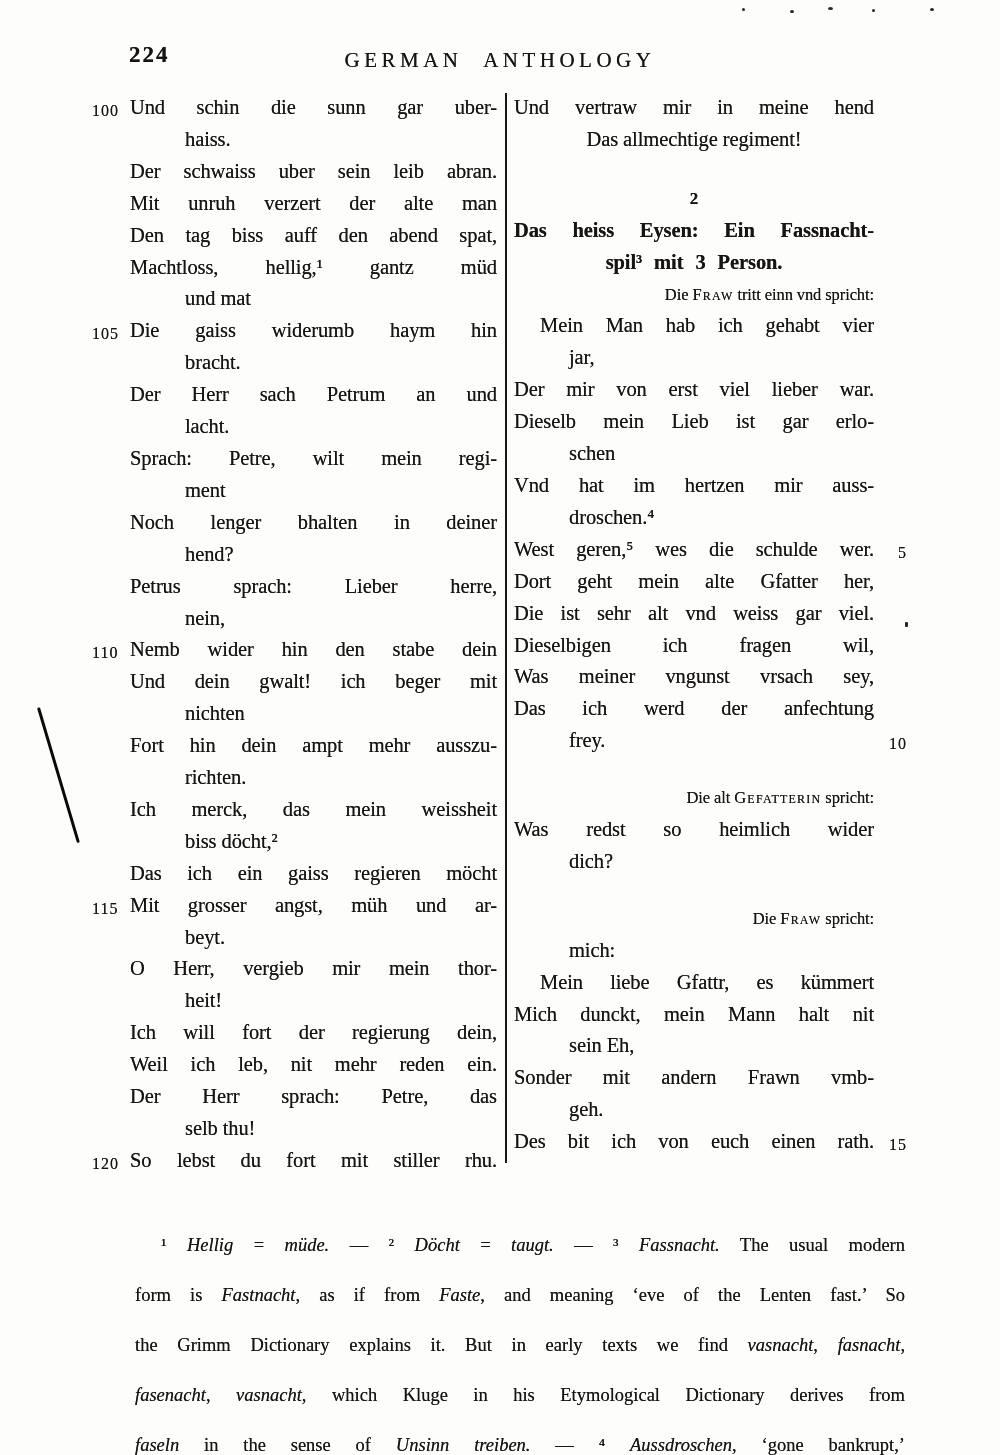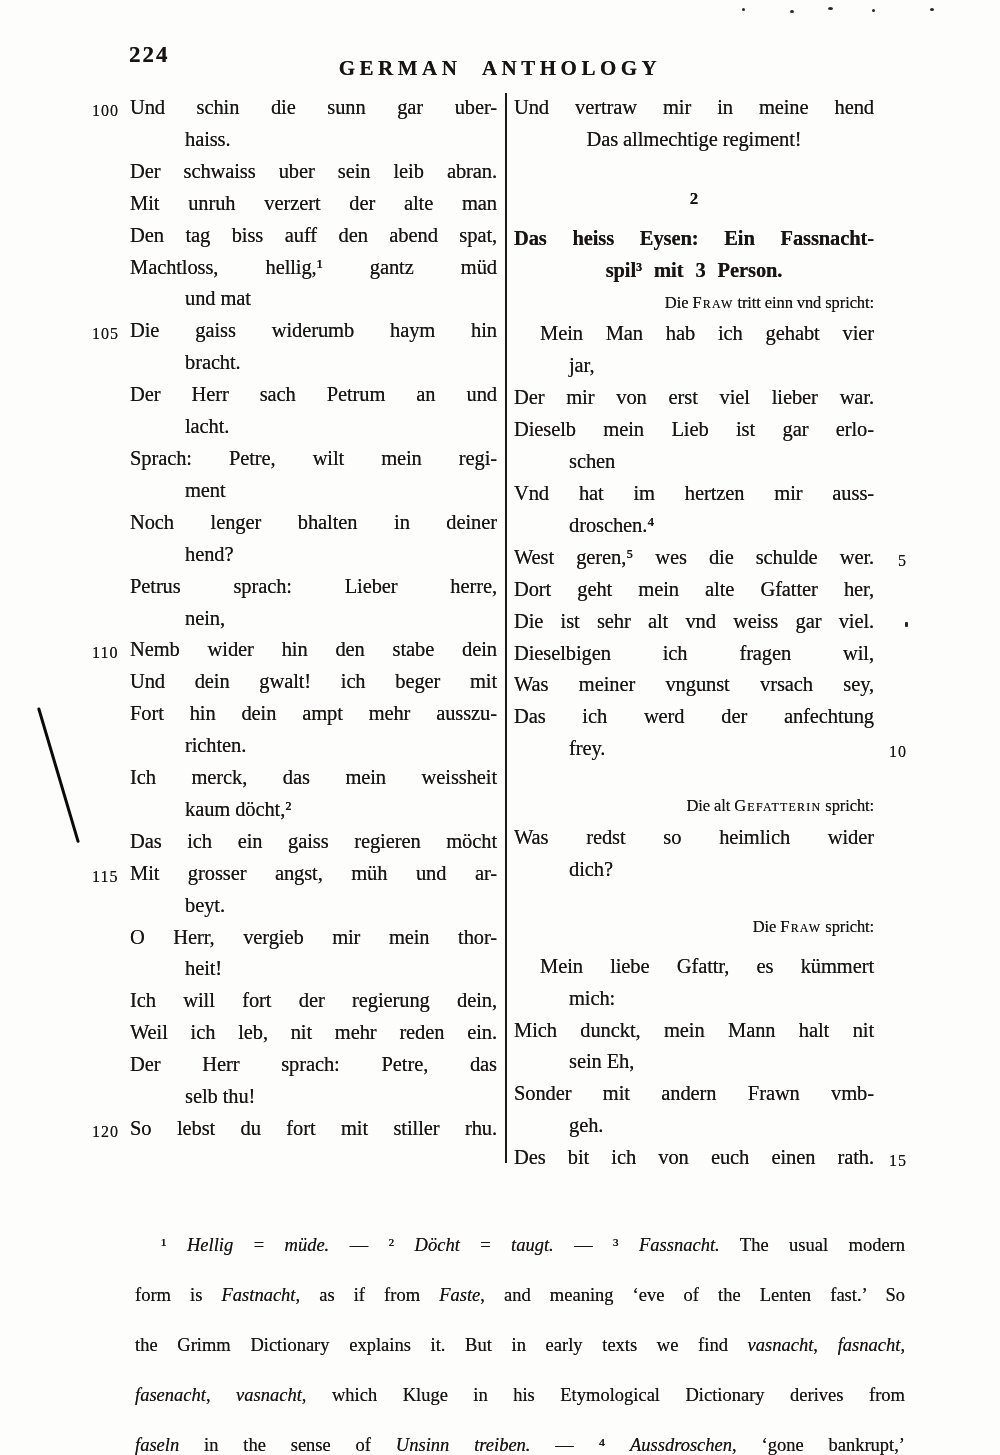--- a/index.html
+++ b/index.html
@@ -5,38 +5,38 @@
   html,body{margin:0;padding:0;}
   body{
     width:1000px;height:1455px;
     background:#fdfdfb;color:#171411;
     font-family:"Liberation Serif", serif;
     position:relative;overflow:hidden;
     text-shadow:0 0 .4px rgba(20,16,10,.75);
   }
   .page{position:absolute;inset:0;border-radius:31px;}
   .page-number{position:absolute;left:129px;top:42px;font-size:23px;font-weight:bold;letter-spacing:2px;}
-  .running-title{position:absolute;left:0;top:56px;width:1000px;text-align:center;
-    font-size:21px;font-weight:bold;letter-spacing:4.5px;word-spacing:12px;}
+  .running-title{position:absolute;left:0;top:48px;width:1000px;text-align:center;
+    font-size:21px;font-weight:normal;letter-spacing:4.5px;word-spacing:12px;}
   .col{position:absolute;top:92px;font-size:20.5px;line-height:31.9px;letter-spacing:-0.1px;}
   #col-left{left:130px;width:367px;}
   #col-right{left:514px;width:360px;}
   .line{position:relative;min-height:31.9px;white-space:normal;}
   .l-j{text-align:justify;text-align-last:justify;}
   .l-n{text-align:center;}
   .l-i{padding-left:55px;}
   .l-f{padding-left:26px;text-align:justify;text-align-last:justify;}
   .l-sec{text-align:center;font-weight:bold;font-size:17px;}
   .l-title{font-weight:bold;text-align:justify;text-align-last:justify;}
   .l-titlec{font-weight:bold;text-align:center;word-spacing:7px;}
   .l-stage{text-align:right;font-size:16.5px;}
   .sc{font-variant:small-caps;letter-spacing:1.2px;}
   .it{font-style:italic;}
   .sp-xs{}
-  .sp-sm{margin-top:8px;}
+  .sp-sm{}
   .sp-md{margin-top:25px;}
   .sp-lg{margin-top:27px;}
   .vnum{position:absolute;left:-38px;top:3px;font-size:16px;letter-spacing:1px;}
   .rnum{position:absolute;right:-33px;top:3px;font-size:16px;letter-spacing:1px;}
   .divider{position:absolute;left:505px;top:93px;width:2px;height:1070px;background:#1c1915;}
   .footnote{position:absolute;left:135px;top:1208px;width:770px;font-size:18.5px;line-height:26px;}
   .fn-line{text-align:justify;text-align-last:justify;margin-top:24px;}
   .fn-first{padding-left:26px;}
   .fn-left{text-align:right;text-align-last:left;}
   .scratch{position:absolute;left:37px;top:708px;width:2.5px;height:141px;background:#0c0a08;
@@ -64,24 +64,25 @@
       <div class="line l-j"><span><span>Der Herr sach Petrum an und</span></span></div>
       <div class="line l-i"><span><span>lacht.</span></span></div>
       <div class="line l-j"><span><span>Sprach: Petre, wilt mein regi-</span></span></div>
       <div class="line l-i"><span><span>ment</span></span></div>
       <div class="line l-j"><span><span>Noch lenger bhalten in deiner</span></span></div>
       <div class="line l-i"><span><span>hend?</span></span></div>
       <div class="line l-j"><span><span>Petrus sprach: Lieber herre,</span></span></div>
       <div class="line l-i"><span><span>nein,</span></span></div>
       <div class="line l-j"><span class="vnum">110</span><span><span>Nemb wider hin den stabe dein</span></span></div>
       <div class="line l-j"><span><span>Und dein gwalt! ich beger mit</span></span></div>
+      <div class="line l-i"><span><span>nichten</span></span></div>
       <div class="line l-j"><span><span>Fort hin dein ampt mehr ausszu-</span></span></div>
       <div class="line l-i"><span><span>richten.</span></span></div>
       <div class="line l-j"><span><span>Ich merck, das mein weissheit</span></span></div>
-      <div class="line l-i"><span><span>kaum döcht,²</span></span></div>
+      <div class="line l-i"><span><span>biss döcht,²</span></span></div>
       <div class="line l-j"><span><span>Das ich ein gaiss regieren möcht</span></span></div>
       <div class="line l-j"><span class="vnum">115</span><span><span>Mit grosser angst, müh und ar-</span></span></div>
       <div class="line l-i"><span><span>beyt.</span></span></div>
       <div class="line l-j"><span><span>O Herr, vergieb mir mein thor-</span></span></div>
       <div class="line l-i"><span><span>heit!</span></span></div>
       <div class="line l-j"><span><span>Ich will fort der regierung dein,</span></span></div>
       <div class="line l-j"><span><span>Weil ich leb, nit mehr reden ein.</span></span></div>
       <div class="line l-j"><span><span>Der Herr sprach: Petre, das</span></span></div>
       <div class="line l-i"><span><span>selb thu!</span></span></div>
       <div class="line l-j"><span class="vnum">120</span><span><span>So lebst du fort mit stiller rhu.</span></span></div>
@@ -105,22 +106,22 @@
       <div class="line l-j"><span><span>Dort geht mein alte Gfatter her,</span></span></div>
       <div class="line l-j"><span><span>Die ist sehr alt vnd weiss gar viel.</span></span></div>
       <div class="line l-j"><span><span>Dieselbigen ich fragen wil,</span></span></div>
       <div class="line l-j"><span><span>Was meiner vngunst vrsach sey,</span></span></div>
       <div class="line l-j"><span><span>Das ich werd der anfechtung</span></span></div>
       <div class="line l-i"><span class="rnum">10</span><span><span>frey.</span></span></div>
       <div class="line l-stage sp-md"><span><span>Die alt </span><span class="sc">Gefatterin</span><span> spricht:</span></span></div>
       <div class="line l-j sp-xs"><span><span>Was redst so heimlich wider</span></span></div>
       <div class="line l-i"><span><span>dich?</span></span></div>
       <div class="line l-stage sp-md"><span><span>Die </span><span class="sc">Fraw</span><span> spricht:</span></span></div>
+      <div class="line l-i"><span><span>mich:</span></span></div>
       <div class="line l-f sp-sm"><span><span>Mein liebe Gfattr, es kümmert</span></span></div>
-      <div class="line l-i"><span><span>mich:</span></span></div>
       <div class="line l-j"><span><span>Mich dunckt, mein Mann halt nit</span></span></div>
       <div class="line l-i"><span><span>sein Eh,</span></span></div>
       <div class="line l-j"><span><span>Sonder mit andern Frawn vmb-</span></span></div>
       <div class="line l-i"><span><span>geh.</span></span></div>
       <div class="line l-j"><span class="rnum">15</span><span><span>Des bit ich von euch einen rath.</span></span></div>
     </div>
 
   <div class="footnote" id="footnote-block">
       <div class="fn-line fn-first"><span>¹ </span><span class="it">Hellig</span><span> = </span><span class="it">müde.</span><span> — ² </span><span class="it">Döcht</span><span> = </span><span class="it">taugt.</span><span> — ³ </span><span class="it">Fassnacht.</span><span> The usual modern</span></div>
       <div class="fn-line"><span>form is </span><span class="it">Fastnacht</span><span>, as if from </span><span class="it">Faste</span><span>, and meaning ‘eve of the Lenten fast.’ So</span></div>

